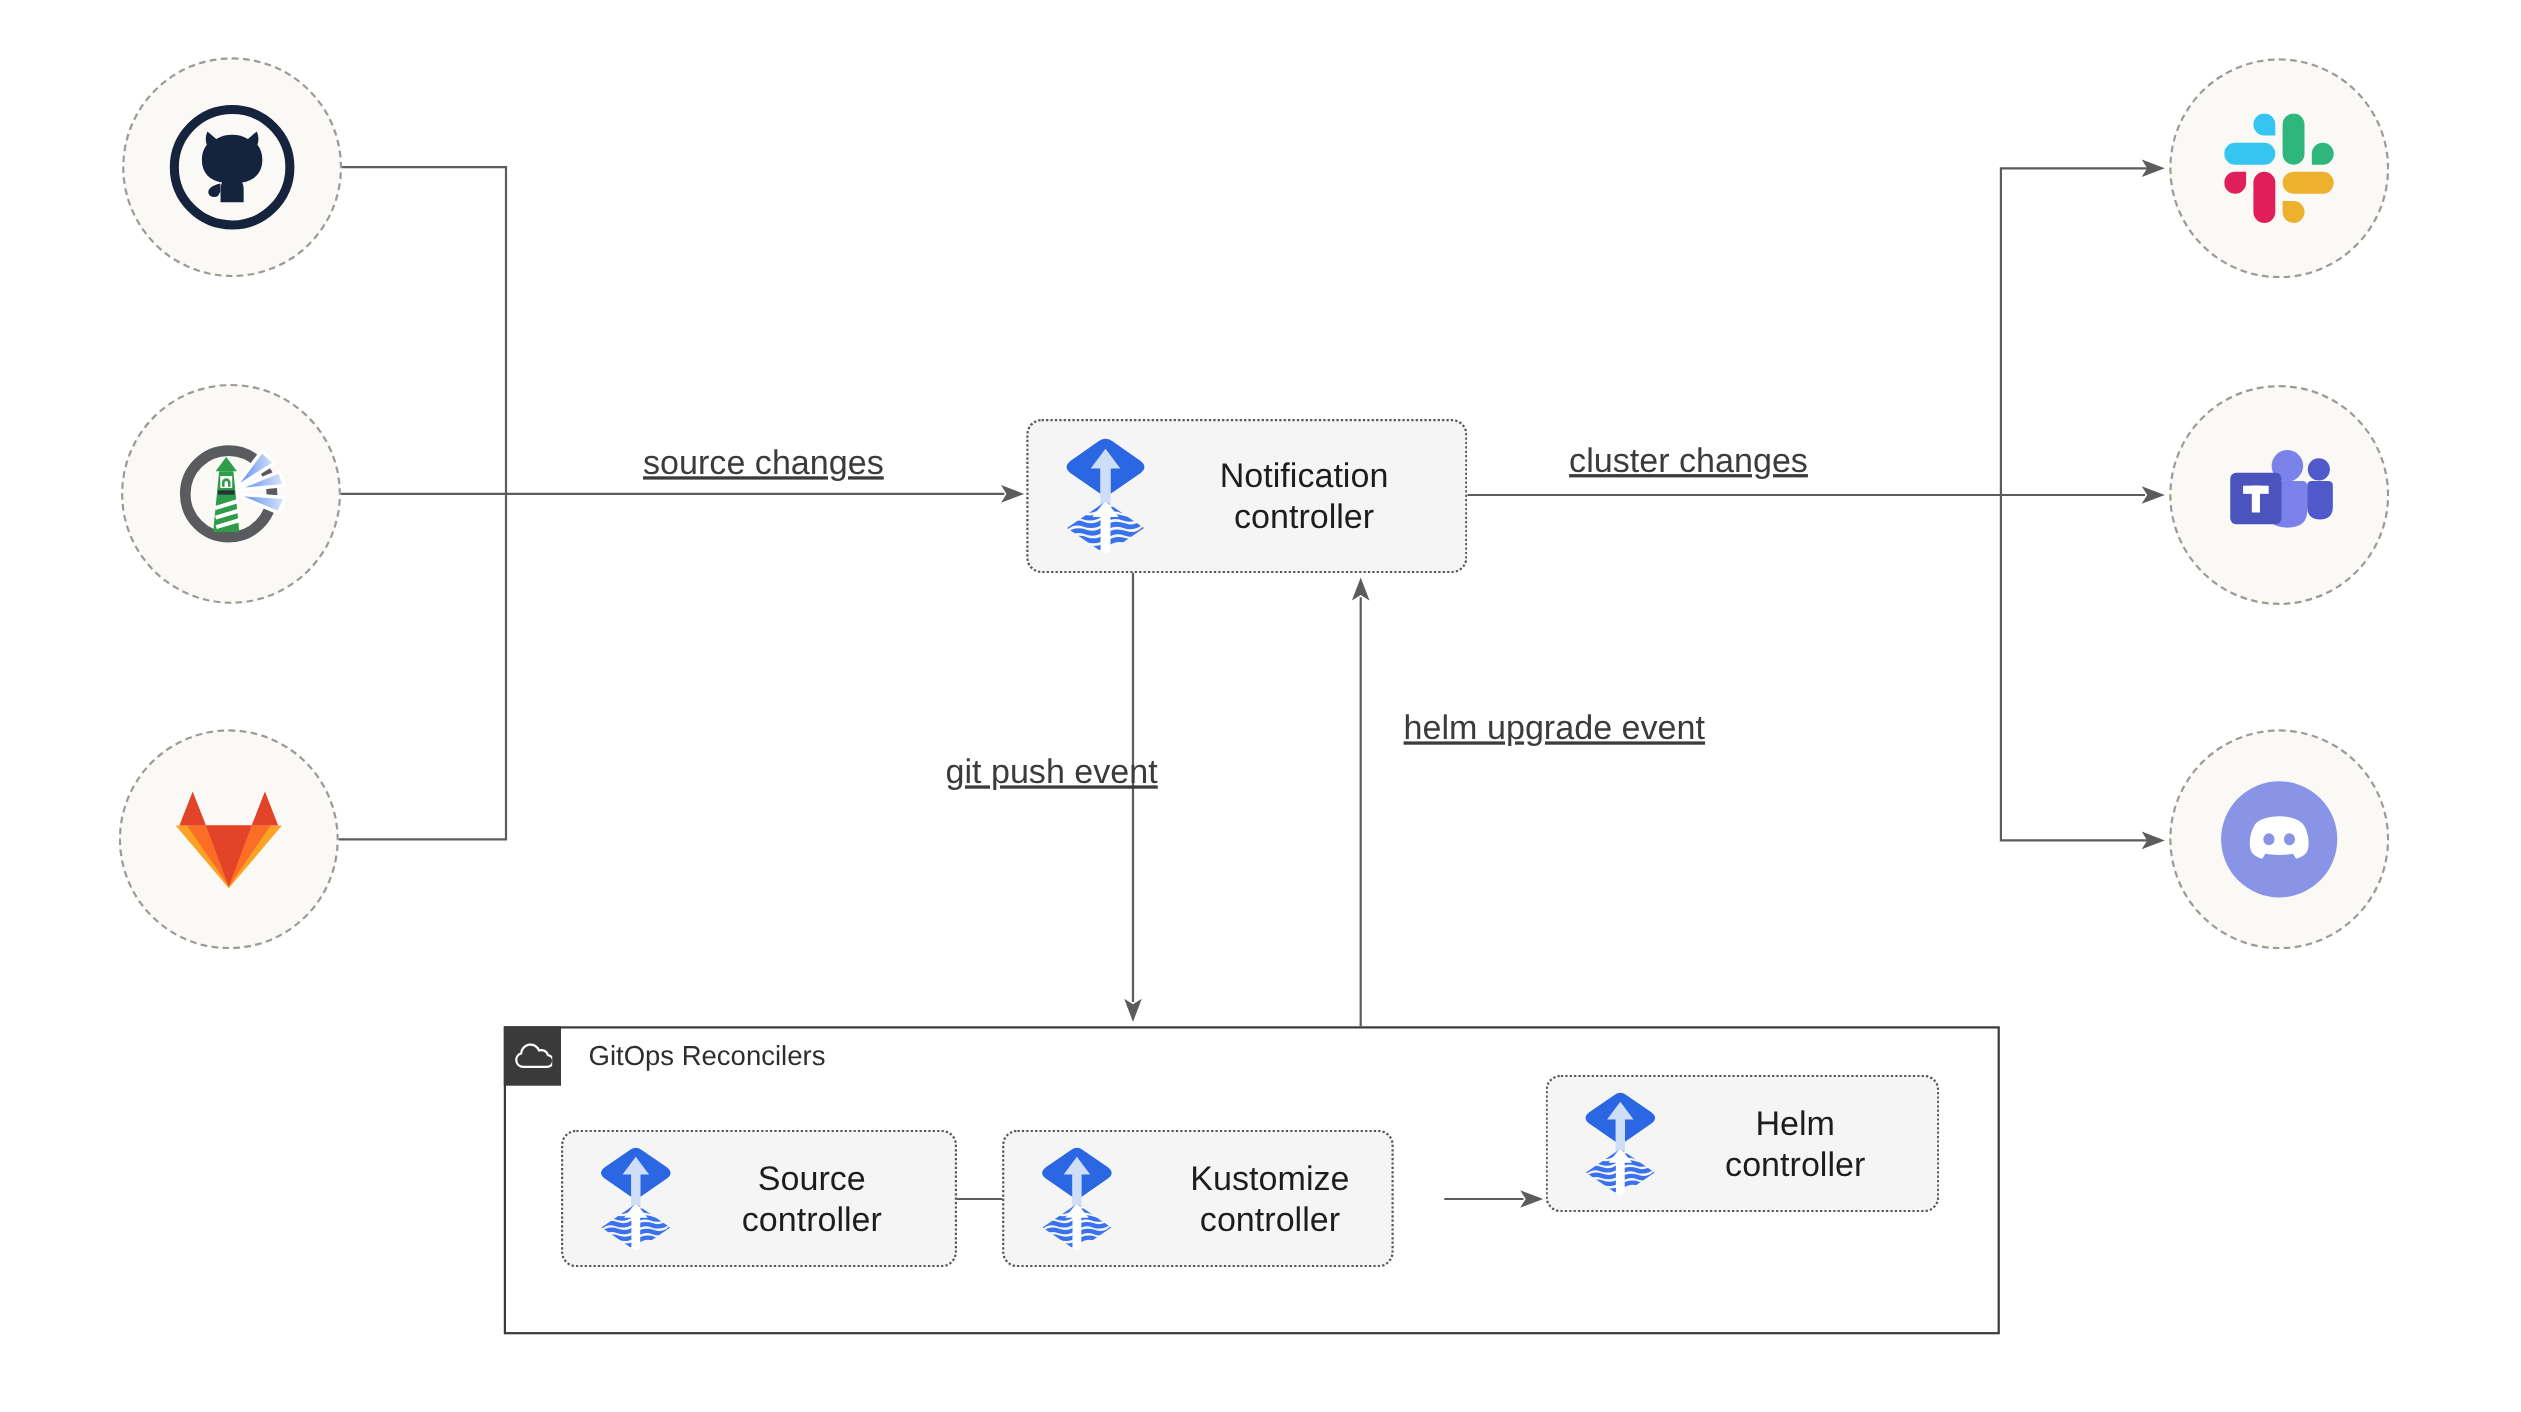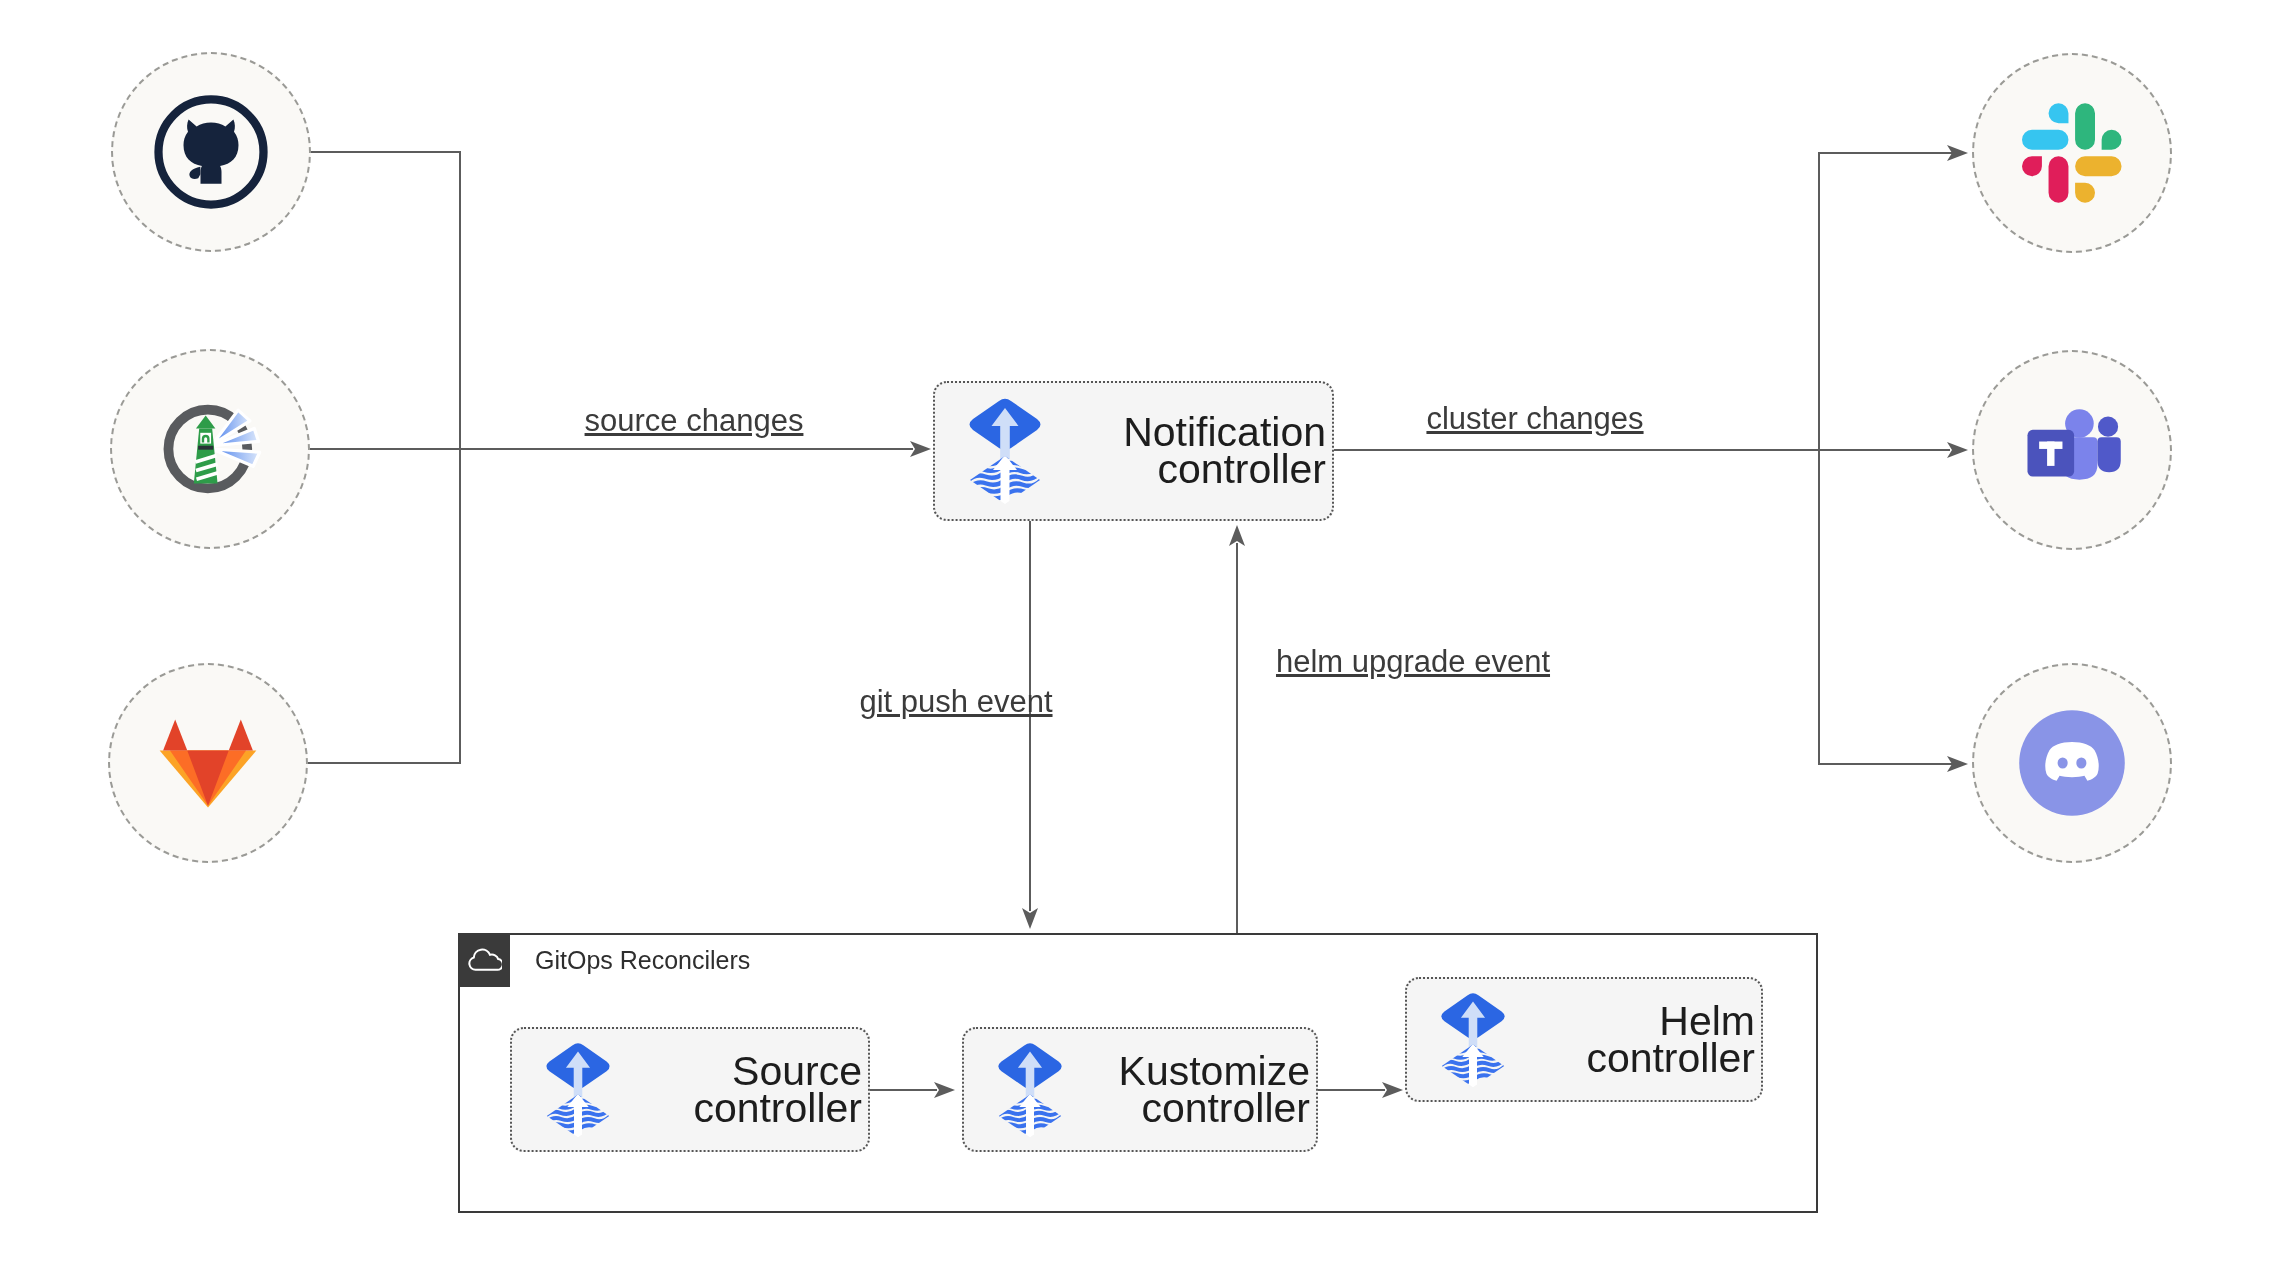--- a/index.html
+++ b/index.html
@@ -12,21 +12,21 @@
     position:absolute;width:200px;height:200px;border-radius:50%;
     background:#faf9f6;border:2px dashed #9a9a96;box-sizing:border-box;
     display:flex;align-items:center;justify-content:center;
   }
   .node{
     position:absolute;background:#f5f5f5;border:2.5px dotted #555555;
     border-radius:14px;box-sizing:border-box;display:flex;align-items:center;
   }
   .node .flux-wrap{flex:0 0 auto;margin-left:30px;display:flex;align-items:center;}
   .node .label{
-    flex:1;text-align:right;font-size:41px;line-height:37px;color:#1d1d1d;
+    flex:1;text-align:center;font-size:31px;line-height:37px;color:#1d1d1d;
     padding-right:6px;
   }
   .container-box{
     position:absolute;left:458px;top:933px;width:1360px;height:280px;
     border:2px solid #3a3a3a;box-sizing:border-box;background:transparent;
   }
   .corner-square{
     position:absolute;left:458px;top:933px;width:52px;height:54px;
     background:#3a3a3a;display:flex;align-items:center;justify-content:center;
   }
@@ -205,21 +205,21 @@
       <svg width="72" height="100">
           <use href="#sym-flux"></use>
         </svg>
     </span>
     <div class="label">
       <div>Source</div>
       <div>controller</div>
     </div>
   </div>
 
-  <div class="node" style="left:962px;top:1027px;width:356px;height:125px;gap:35px;">
+  <div class="node" style="left:911px;top:1027px;width:356px;height:125px;gap:35px;">
     <span class="flux-wrap">
       <svg width="72" height="100">
           <use href="#sym-flux"></use>
         </svg>
     </span>
     <div class="label">
       <div>Kustomize</div>
       <div>controller</div>
     </div>
   </div>

